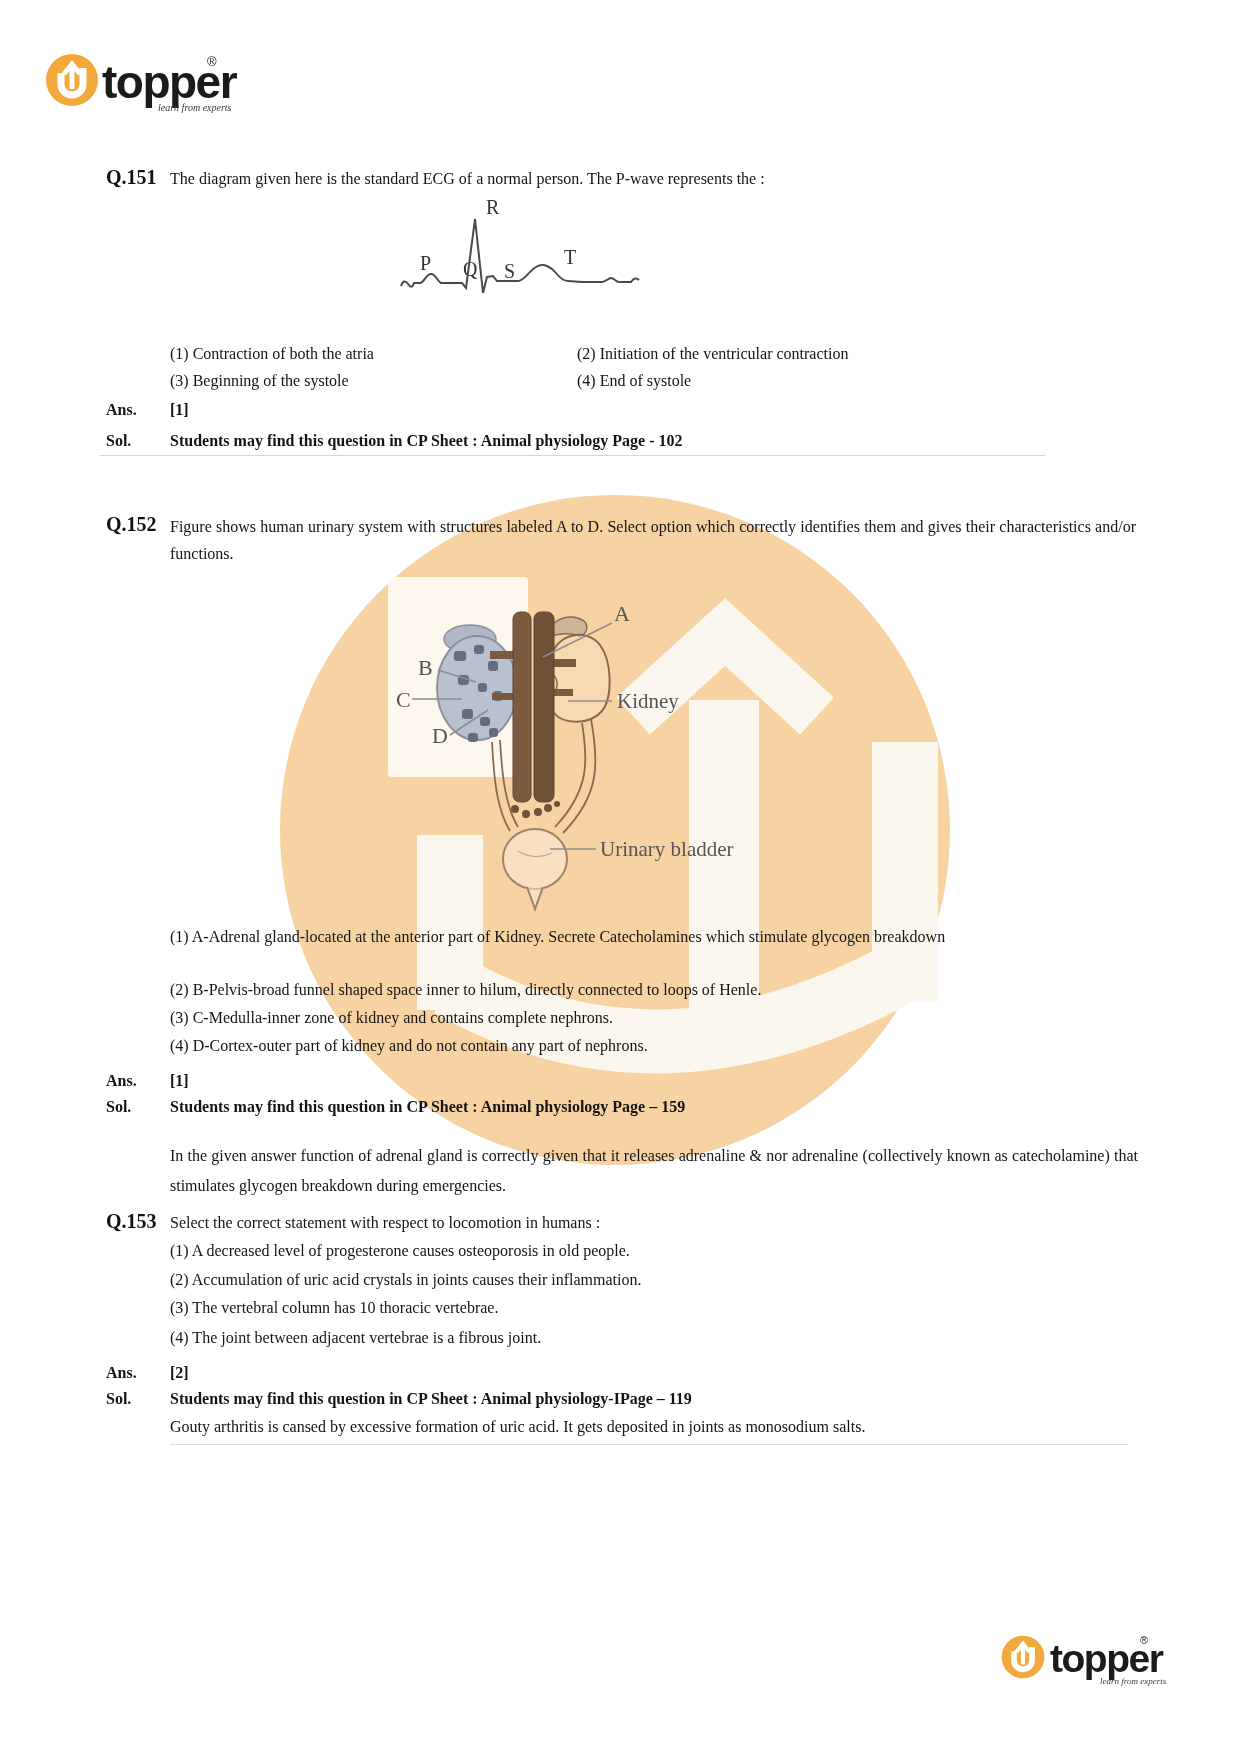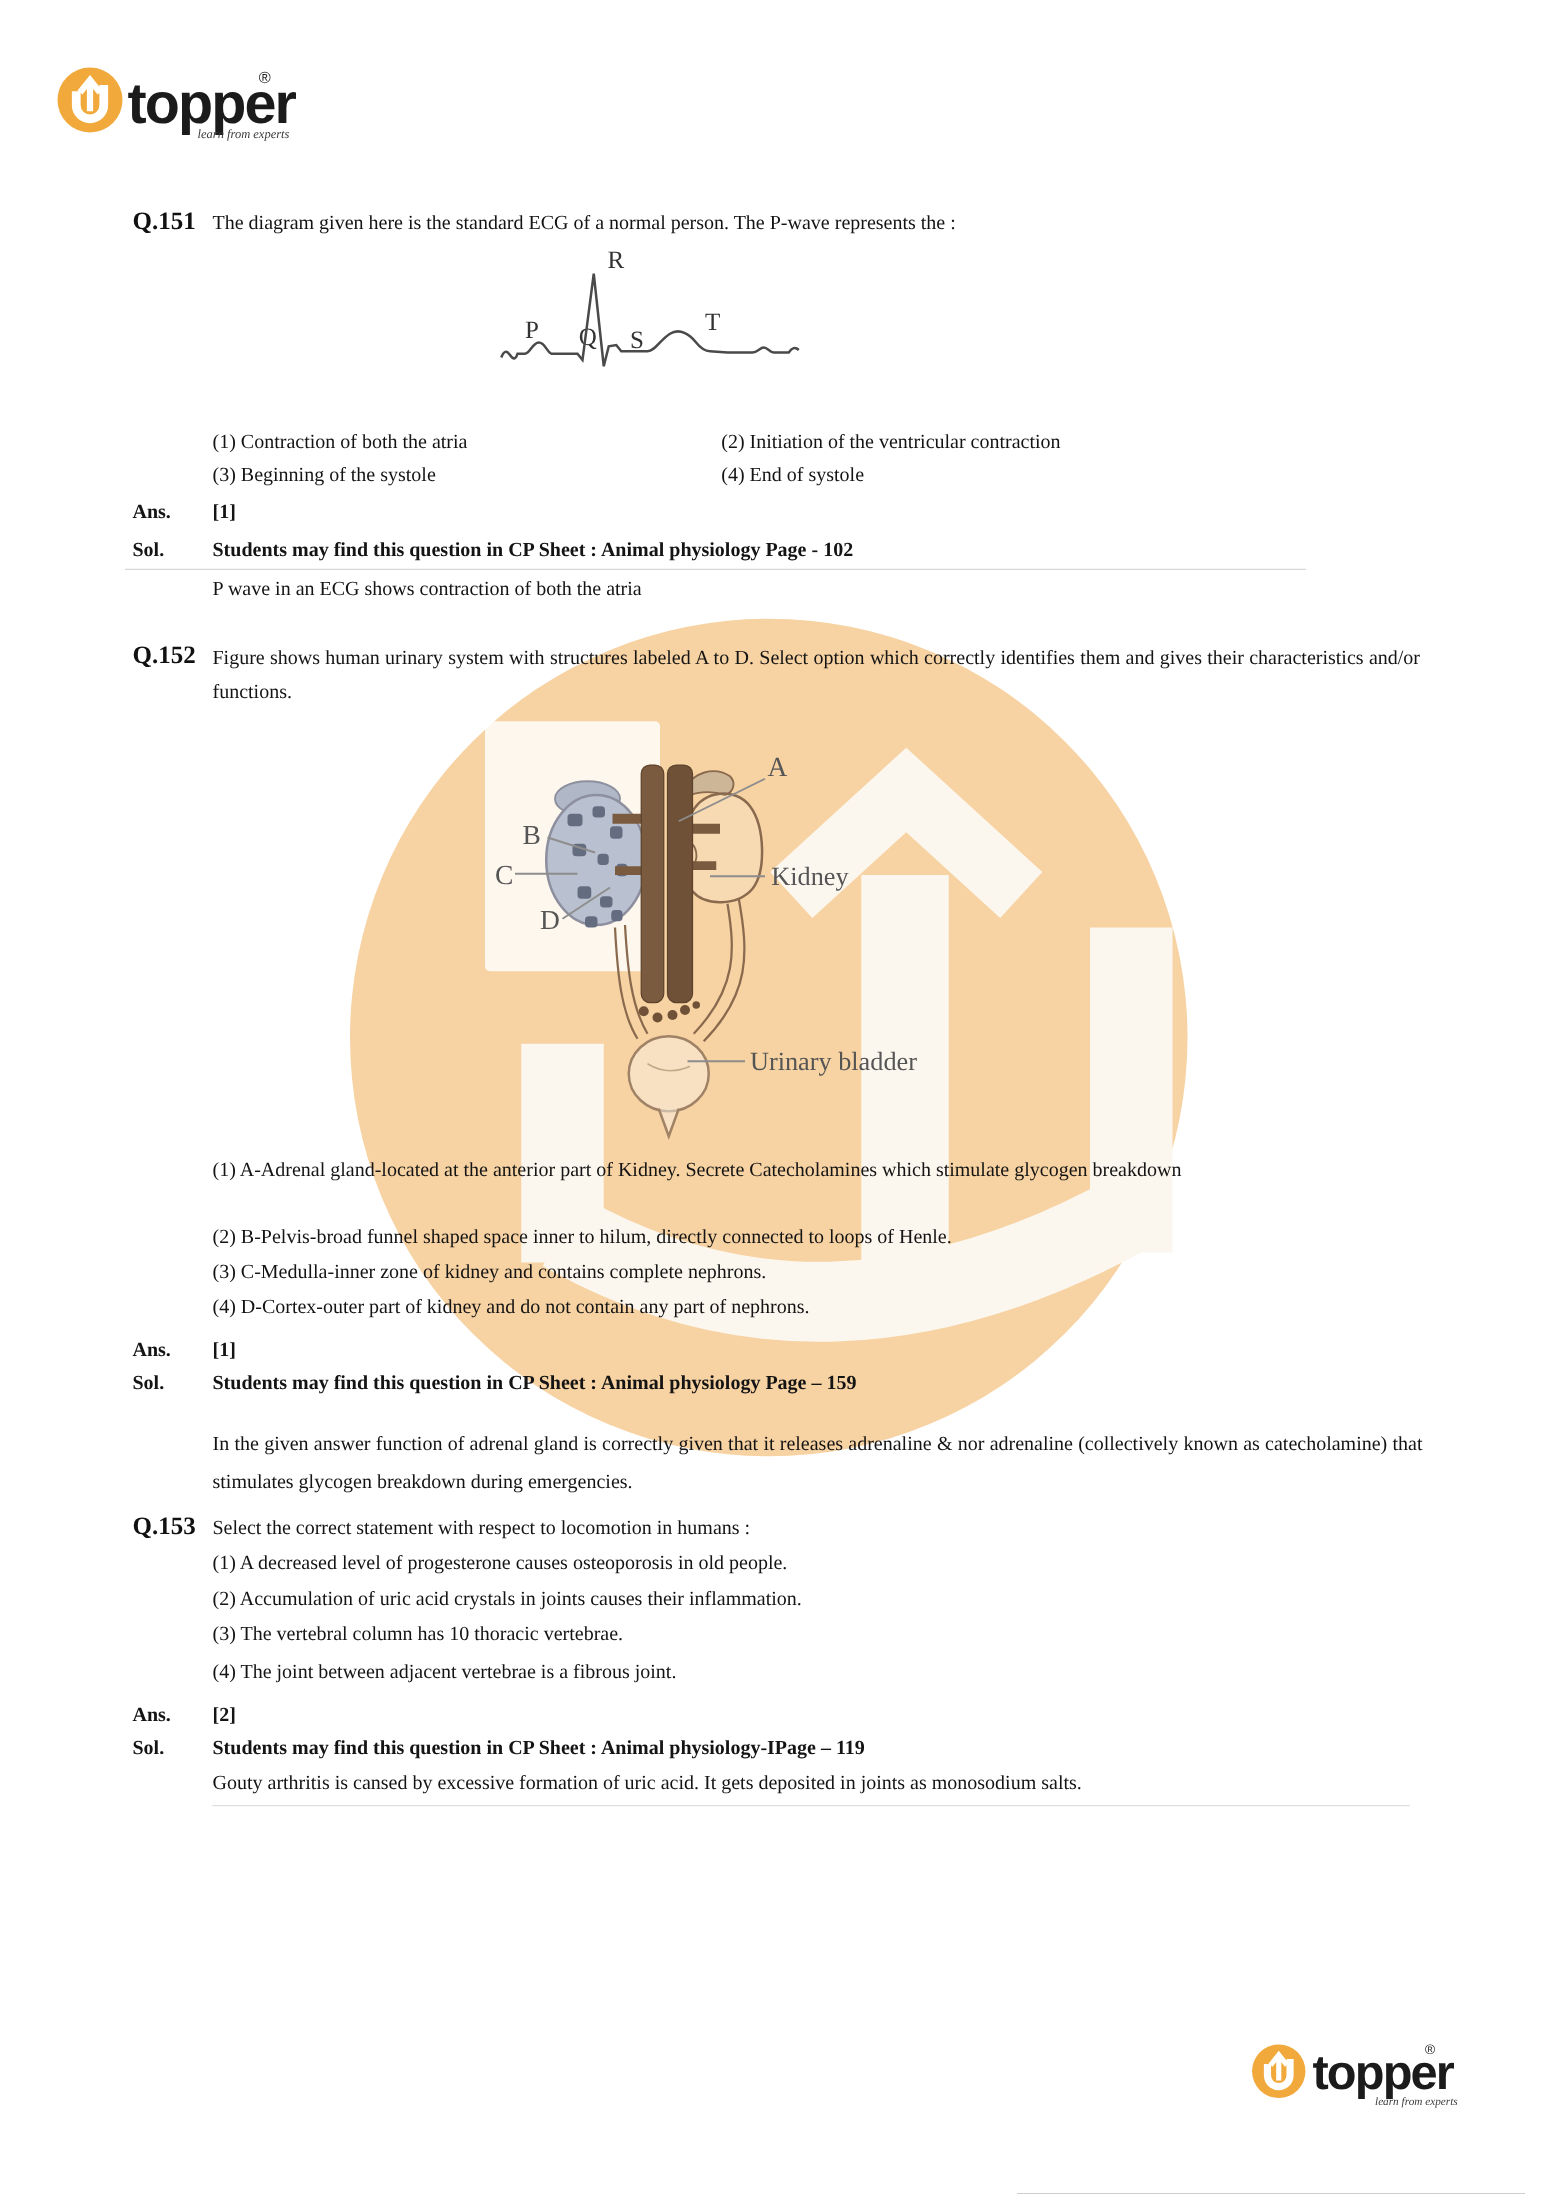--- a/index.html
+++ b/index.html
@@ -75,21 +75,20 @@
   <div class="abs t nowrap" style="left:170px;top:341px;">(1) Contraction of both the atria</div>
   <div class="abs t nowrap" style="left:577px;top:341px;">(2) Initiation of the ventricular contraction</div>
   <div class="abs t nowrap" style="left:170px;top:368px;">(3) Beginning of the systole</div>
   <div class="abs t nowrap" style="left:577px;top:368px;">(4) End of systole</div>
 
   <div class="abs t b" style="left:106px;top:397px;">Ans.</div>
   <div class="abs t b" style="left:170px;top:397px;">[1]</div>
   <div class="abs t b" style="left:106px;top:428px;">Sol.</div>
   <div class="abs t b pre nowrap" style="left:170px;top:428px;">Students may find this question in CP Sheet  : Animal physiology Page - 102</div>
   <div class="abs scanline" style="left:100px;top:455px;width:945px;"></div>
-  <div class="abs t nowrap" style="left:170px;top:459px;">P wave in an ECG shows contraction of both the atria</div>
 
   <div class="abs qnum" style="left:106px;top:513px;">Q.152</div>
   <div class="abs t just" style="left:170px;top:513px;width:966px;line-height:27px;">Figure shows human urinary system with structures labeled A to D. Select option which correctly identifies them and gives their characteristics and/or functions.</div>
 
   <svg class="abs" style="left:350px;top:575px;" width="390" height="340" viewBox="0 0 390 340">
 
     <rect x="38" y="2" width="140" height="200" rx="4" fill="rgba(255,255,255,0.82)"></rect>
 
     <path d="M196,58 C204,42 222,38 234,46 C239,51 237,59 230,61 C219,57 206,59 196,63 Z" fill="#cdb698" stroke="#8a6a4e" stroke-width="1.5"></path>
 

